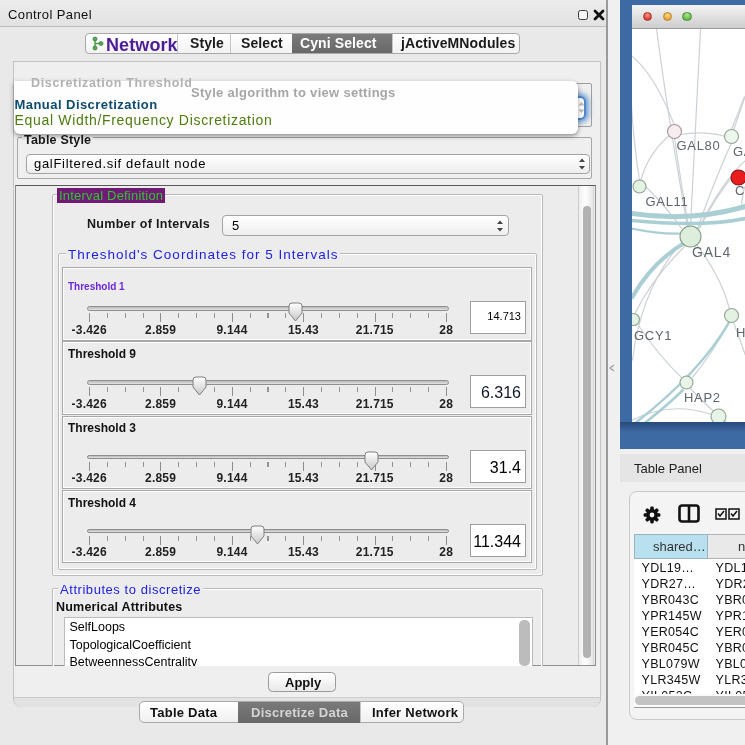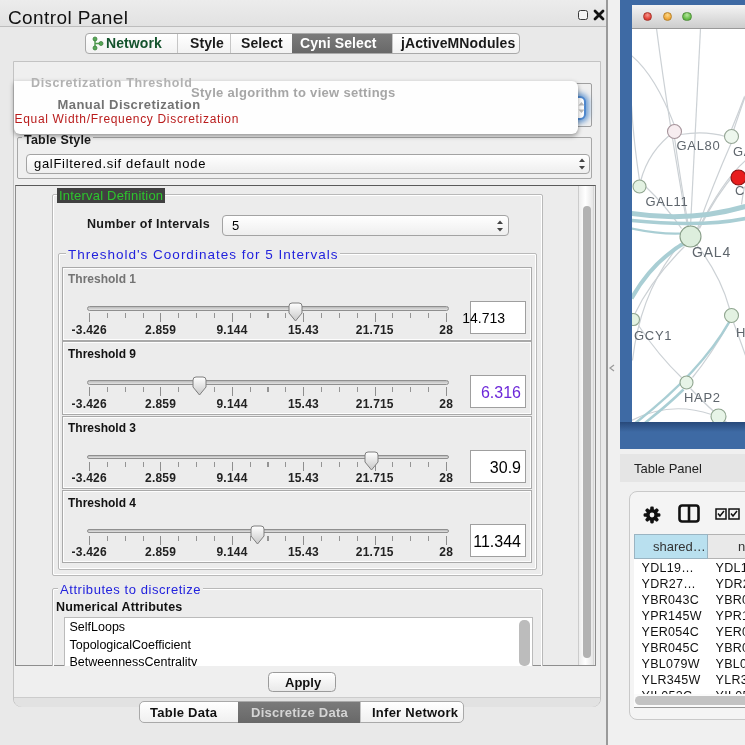--- a/index.html
+++ b/index.html
@@ -5,38 +5,38 @@
   * { margin:0; padding:0; box-sizing:border-box; }
   html,body { width:745px; height:745px; overflow:hidden; }
   body { position:relative; background:#e9e9e9; font-family:"Liberation Sans", sans-serif; }
   .abs { position:absolute; }
   .lbl { position:absolute; white-space:nowrap; }
 </style>
 </head>
 <body>
 
 <div class="abs" style="left:0;top:0;width:608px;height:27px;background:linear-gradient(#ececec,#e2e2e2);border-bottom:1px solid #bdbdbd;"></div>
-<div class="lbl" style="left:8px;top:7px;font-size:19px;color:#111;letter-spacing:0.4px;text-align:center;">Control Panel</div>
+<div class="lbl" style="left:8px;top:7px;font-size:13px;color:#111;letter-spacing:0.4px;text-align:center;">Control Panel</div>
 <div class="abs" style="left:578px;top:10px;width:10px;height:10px;border:1.6px solid #3a3a3a;border-radius:2.5px;background:#f5f5f5;"></div>
 <svg class="abs" style="left:593px;top:9px;" width="12" height="12" viewBox="0 0 12 12">
     <path d="M2 2 L10 10 M10 2 L2 10" stroke="#111" stroke-width="2.8" stroke-linecap="round"></path>
   </svg>
 
 <div class="abs" style="left:85px;top:33px;width:435px;height:20.5px;background:linear-gradient(#ffffff,#f2f2f2);border:1px solid #a9a9a9;border-radius:4px;"></div>
 <div class="abs" style="left:176.5px;top:34px;width:1px;height:18.5px;background:#c6c6c6;"></div>
 <div class="abs" style="left:229.5px;top:34px;width:1px;height:18.5px;background:#c6c6c6;"></div>
 <div class="abs" style="left:391.5px;top:34px;width:1px;height:18.5px;background:#c6c6c6;"></div>
 <div class="abs" style="left:292px;top:33.5px;width:100px;height:19.5px;background:linear-gradient(#7b7b7b,#686868);"></div>
 <svg class="abs" style="left:91px;top:36px;" width="13" height="15" viewBox="0 0 13 15">
   <path d="M4 4 L4 11 M4 7.5 L9 7.5" stroke="#4e9a4e" stroke-width="1.4" fill="none"></path>
   <circle cx="4" cy="3" r="2" fill="#57a957" stroke="#3e7e3e" stroke-width="0.8"></circle>
   <circle cx="4" cy="12" r="2" fill="#57a957" stroke="#3e7e3e" stroke-width="0.8"></circle>
   <circle cx="10" cy="7.5" r="2" fill="#57a957" stroke="#3e7e3e" stroke-width="0.8"></circle>
 </svg>
-<div class="lbl" style="left:106px;top:35px;font-size:14px;font-weight:600;color:#14532d;letter-spacing:0.1px;">Network</div>
+<div class="lbl" style="left:106px;top:35px;font-size:18px;font-weight:600;color:#4c1d95;letter-spacing:0.1px;">Network</div>
 <div class="lbl" style="left:190px;top:35px;font-size:14px;font-weight:600;color:#1a1a1a;letter-spacing:0.1px;">Style</div>
 <div class="lbl" style="left:241px;top:35px;font-size:14px;font-weight:600;color:#1a1a1a;letter-spacing:0.1px;">Select</div>
 <div class="lbl" style="left:300px;top:35px;font-size:14px;font-weight:600;color:#ffffff;letter-spacing:0.1px;">Cyni Select</div>
 <div class="lbl" style="left:401px;top:35px;font-size:14px;font-weight:600;color:#1a1a1a;letter-spacing:0.1px;">jActiveMNodules</div>
 
 <div class="abs" style="left:13px;top:61px;width:588px;height:646px;background:#efefef;border:1px solid #c3c3c3;border-radius:0 0 8px 8px;"></div>
 <div class="abs" style="left:14px;top:696.5px;width:586px;height:10px;background:#e2e2e2;border-top:1px solid #cccccc;border-radius:0 0 8px 8px;"></div>
 
 <div class="abs" style="left:17px;top:83px;width:575px;height:44px;border:1px solid #9f9f9f;border-radius:2px;"></div>
 
@@ -54,55 +54,55 @@
     <path d="M2 5 L5 1.5 L8 5 Z" fill="#444"></path>
     <path d="M2 9 L5 12.5 L8 9 Z" fill="#444"></path>
   </svg>
 
 <div class="abs" style="left:15px;top:185px;width:581px;height:481px;background:#ececec;border:1px solid #8e8e8e;border-top-color:#5a5a5a;"></div>
 
 <div class="abs" style="left:578px;top:186px;width:16px;height:479px;background:linear-gradient(to right,#ededed,#ffffff 45%,#e6e6e6);border-left:1px solid #cccccc;border-right:1px solid #d6d6d6;"></div>
 <div class="abs" style="left:583px;top:206px;width:8px;height:452px;background:#b2b2b2;border-radius:4px;"></div>
 
 <div class="abs" style="left:52px;top:194px;width:491px;height:382px;border:1px solid #b9b9b9;box-shadow:inset 0 0 0 1px #ffffff;border-radius:2px;"></div>
-<div class="lbl" style="left:57px;top:188px;font-size:13px;color:#2dc52d;background:#404040;padding:0 2px;letter-spacing:0.2px;">Interval Definition</div>
+<div class="lbl" style="left:57px;top:188px;font-size:13px;color:#2dc52d;background:#701a75;padding:0 2px;letter-spacing:0.2px;">Interval Definition</div>
 
 <div class="lbl" style="left:87px;top:217px;font-size:12.5px;font-weight:bold;color:#1a1a1a;letter-spacing:0.3px;">Number of Intervals</div>
 <div class="abs" style="left:222px;top:215px;width:287px;height:21px;background:linear-gradient(#ffffff,#eeeeee);border:1px solid #a3a3a3;border-radius:4px;"></div>
 <div class="lbl" style="left:232px;top:218px;font-size:13px;color:#000;">5</div>
 <svg class="abs" style="left:495px;top:218.5px;" width="10" height="14" viewBox="0 0 10 14">
     <path d="M2 5 L5 1.5 L8 5 Z" fill="#444"></path>
     <path d="M2 9 L5 12.5 L8 9 Z" fill="#444"></path>
   </svg>
 
 <div class="abs" style="left:58px;top:253px;width:479px;height:317px;border:1px solid #b9b9b9;box-shadow:inset 0 0 0 1px #ffffff;border-radius:2px;"></div>
 <div class="lbl" style="left:66px;top:247px;font-size:13.5px;color:#2222dd;background:#ececec;padding:0 2px;letter-spacing:1.0px;">Threshold's Coordinates for 5 Intervals</div>
 
 <div class="abs" style="left:62px;top:267.0px;width:470px;height:73.5px;border:1px solid #a9a9a9;box-shadow:inset 0 0 0 1px #fdfdfd;background:#ececec;"></div>
-<div class="lbl" style="left:68px;top:272px;font-size:12px;font-weight:bold;color:#737373;">Threshold 1</div>
+<div class="lbl" style="left:68px;top:281px;font-size:10px;font-weight:bold;color:#6d28d9;">Threshold 1</div>
 <div class="abs" style="left:87.0px;top:306.0px;width:361.5px;height:4.5px;background:linear-gradient(#b9b9b9,#e3e3e3);border:1px solid #8f8f8f;border-radius:2.5px;"></div>
 <div class="abs" style="left:88.7px;top:313.0px;width:359px;height:5px;background:repeating-linear-gradient(to right,#949494 0,#949494 1px,transparent 1px,transparent 17.85px);"></div>
 <div class="abs" style="left:88.7px;top:313.0px;width:359px;height:9px;background:repeating-linear-gradient(to right,#8e8e8e 0,#8e8e8e 1px,transparent 1px,transparent 71.4px);"></div>
 <svg class="abs" style="left:287.8px;top:302.0px;" width="15" height="20" viewBox="0 0 15 20">
     <defs>
       <linearGradient id="th0" x1="0" y1="0" x2="0" y2="1">
         <stop offset="0" stop-color="#ffffff"></stop>
         <stop offset="1" stop-color="#c8c8c8"></stop>
       </linearGradient>
     </defs>
     <path d="M1 4 Q1 1 4 1 L11 1 Q14 1 14 4 L14 11 L7.5 19 L1 11 Z" fill="url(#th0)" stroke="#7f7f7f" stroke-width="1"></path>
   </svg>
 <div class="lbl" style="left:89.2px;top:322.5px;transform:translateX(-50%);font-size:12px;font-weight:bold;color:#222;letter-spacing:0.2px;">-3.426</div>
 <div class="lbl" style="left:160.6px;top:322.5px;transform:translateX(-50%);font-size:12px;font-weight:bold;color:#222;letter-spacing:0.2px;">2.859</div>
 <div class="lbl" style="left:232.0px;top:322.5px;transform:translateX(-50%);font-size:12px;font-weight:bold;color:#222;letter-spacing:0.2px;">9.144</div>
 <div class="lbl" style="left:303.4px;top:322.5px;transform:translateX(-50%);font-size:12px;font-weight:bold;color:#222;letter-spacing:0.2px;">15.43</div>
 <div class="lbl" style="left:374.8px;top:322.5px;transform:translateX(-50%);font-size:12px;font-weight:bold;color:#222;letter-spacing:0.2px;">21.715</div>
 <div class="lbl" style="left:446.2px;top:322.5px;transform:translateX(-50%);font-size:12px;font-weight:bold;color:#222;letter-spacing:0.2px;">28</div>
 <div class="abs" style="left:470px;top:301.0px;width:56px;height:33px;background:#fff;border:1.5px solid #9f9f9f;"></div>
-<div class="lbl" style="right:240px;top:310.0px;font-size:14px;color:#000;margin-left:12px;">14.713</div>
+<div class="lbl" style="right:224px;top:310.0px;font-size:11px;color:#000;margin-left:12px;">14.713</div>
 
 <div class="abs" style="left:62px;top:341.3px;width:470px;height:73.5px;border:1px solid #a9a9a9;box-shadow:inset 0 0 0 1px #fdfdfd;background:#ececec;"></div>
 <div class="lbl" style="left:68px;top:347.1px;font-size:12px;font-weight:bold;color:#111;">Threshold 9</div>
 <div class="abs" style="left:87.0px;top:380.3px;width:361.5px;height:4.5px;background:linear-gradient(#b9b9b9,#e3e3e3);border:1px solid #8f8f8f;border-radius:2.5px;"></div>
 <div class="abs" style="left:88.7px;top:387.3px;width:359px;height:5px;background:repeating-linear-gradient(to right,#949494 0,#949494 1px,transparent 1px,transparent 17.85px);"></div>
 <div class="abs" style="left:88.7px;top:387.3px;width:359px;height:9px;background:repeating-linear-gradient(to right,#8e8e8e 0,#8e8e8e 1px,transparent 1px,transparent 71.4px);"></div>
 <svg class="abs" style="left:192.4px;top:376.3px;" width="15" height="20" viewBox="0 0 15 20">
     <defs>
       <linearGradient id="th1" x1="0" y1="0" x2="0" y2="1">
         <stop offset="0" stop-color="#ffffff"></stop>
@@ -111,21 +111,21 @@
     </defs>
     <path d="M1 4 Q1 1 4 1 L11 1 Q14 1 14 4 L14 11 L7.5 19 L1 11 Z" fill="url(#th1)" stroke="#7f7f7f" stroke-width="1"></path>
   </svg>
 <div class="lbl" style="left:89.2px;top:396.8px;transform:translateX(-50%);font-size:12px;font-weight:bold;color:#222;letter-spacing:0.2px;">-3.426</div>
 <div class="lbl" style="left:160.6px;top:396.8px;transform:translateX(-50%);font-size:12px;font-weight:bold;color:#222;letter-spacing:0.2px;">2.859</div>
 <div class="lbl" style="left:232.0px;top:396.8px;transform:translateX(-50%);font-size:12px;font-weight:bold;color:#222;letter-spacing:0.2px;">9.144</div>
 <div class="lbl" style="left:303.4px;top:396.8px;transform:translateX(-50%);font-size:12px;font-weight:bold;color:#222;letter-spacing:0.2px;">15.43</div>
 <div class="lbl" style="left:374.8px;top:396.8px;transform:translateX(-50%);font-size:12px;font-weight:bold;color:#222;letter-spacing:0.2px;">21.715</div>
 <div class="lbl" style="left:446.2px;top:396.8px;transform:translateX(-50%);font-size:12px;font-weight:bold;color:#222;letter-spacing:0.2px;">28</div>
 <div class="abs" style="left:470px;top:375.3px;width:56px;height:33px;background:#fff;border:1.5px solid #9f9f9f;"></div>
-<div class="lbl" style="right:224px;top:384.3px;font-size:16px;color:#6d28d9;">6.316</div>
+<div class="lbl" style="right:224px;top:384.3px;font-size:16px;color:#0f172a;">6.316</div>
 
 <div class="abs" style="left:62px;top:415.6px;width:470px;height:73.5px;border:1px solid #a9a9a9;box-shadow:inset 0 0 0 1px #fdfdfd;background:#ececec;"></div>
 <div class="lbl" style="left:68px;top:421.4px;font-size:12px;font-weight:bold;color:#111;">Threshold 3</div>
 <div class="abs" style="left:87.0px;top:454.6px;width:361.5px;height:4.5px;background:linear-gradient(#b9b9b9,#e3e3e3);border:1px solid #8f8f8f;border-radius:2.5px;"></div>
 <div class="abs" style="left:88.7px;top:461.6px;width:359px;height:5px;background:repeating-linear-gradient(to right,#949494 0,#949494 1px,transparent 1px,transparent 17.85px);"></div>
 <div class="abs" style="left:88.7px;top:461.6px;width:359px;height:9px;background:repeating-linear-gradient(to right,#8e8e8e 0,#8e8e8e 1px,transparent 1px,transparent 71.4px);"></div>
 <svg class="abs" style="left:363.7px;top:450.6px;" width="15" height="20" viewBox="0 0 15 20">
     <defs>
       <linearGradient id="th2" x1="0" y1="0" x2="0" y2="1">
         <stop offset="0" stop-color="#ffffff"></stop>
@@ -134,21 +134,21 @@
     </defs>
     <path d="M1 4 Q1 1 4 1 L11 1 Q14 1 14 4 L14 11 L7.5 19 L1 11 Z" fill="url(#th2)" stroke="#7f7f7f" stroke-width="1"></path>
   </svg>
 <div class="lbl" style="left:89.2px;top:471.1px;transform:translateX(-50%);font-size:12px;font-weight:bold;color:#222;letter-spacing:0.2px;">-3.426</div>
 <div class="lbl" style="left:160.6px;top:471.1px;transform:translateX(-50%);font-size:12px;font-weight:bold;color:#222;letter-spacing:0.2px;">2.859</div>
 <div class="lbl" style="left:232.0px;top:471.1px;transform:translateX(-50%);font-size:12px;font-weight:bold;color:#222;letter-spacing:0.2px;">9.144</div>
 <div class="lbl" style="left:303.4px;top:471.1px;transform:translateX(-50%);font-size:12px;font-weight:bold;color:#222;letter-spacing:0.2px;">15.43</div>
 <div class="lbl" style="left:374.8px;top:471.1px;transform:translateX(-50%);font-size:12px;font-weight:bold;color:#222;letter-spacing:0.2px;">21.715</div>
 <div class="lbl" style="left:446.2px;top:471.1px;transform:translateX(-50%);font-size:12px;font-weight:bold;color:#222;letter-spacing:0.2px;">28</div>
 <div class="abs" style="left:470px;top:449.6px;width:56px;height:33px;background:#fff;border:1.5px solid #9f9f9f;"></div>
-<div class="lbl" style="right:224px;top:458.6px;font-size:16px;color:#000;">30.9</div>
+<div class="lbl" style="right:224px;top:458.6px;font-size:16px;color:#000;">31.4</div>
 
 <div class="abs" style="left:62px;top:489.9px;width:470px;height:73.5px;border:1px solid #a9a9a9;box-shadow:inset 0 0 0 1px #fdfdfd;background:#ececec;"></div>
 <div class="lbl" style="left:68px;top:495.7px;font-size:12px;font-weight:bold;color:#111;">Threshold 4</div>
 <div class="abs" style="left:87.0px;top:528.9px;width:361.5px;height:4.5px;background:linear-gradient(#b9b9b9,#e3e3e3);border:1px solid #8f8f8f;border-radius:2.5px;"></div>
 <div class="abs" style="left:88.7px;top:535.9px;width:359px;height:5px;background:repeating-linear-gradient(to right,#949494 0,#949494 1px,transparent 1px,transparent 17.85px);"></div>
 <div class="abs" style="left:88.7px;top:535.9px;width:359px;height:9px;background:repeating-linear-gradient(to right,#8e8e8e 0,#8e8e8e 1px,transparent 1px,transparent 71.4px);"></div>
 <svg class="abs" style="left:249.5px;top:524.9px;" width="15" height="20" viewBox="0 0 15 20">
     <defs>
       <linearGradient id="th3" x1="0" y1="0" x2="0" y2="1">
         <stop offset="0" stop-color="#ffffff"></stop>
@@ -182,22 +182,22 @@
 <div class="abs" style="left:139px;top:701px;width:325px;height:22px;background:linear-gradient(#ffffff,#f0f0f0);border:1px solid #a9a9a9;border-radius:5px;"></div>
 <div class="abs" style="left:238px;top:701.5px;width:122px;height:21px;background:linear-gradient(#7a7a7a,#686868);"></div>
 <div class="abs" style="left:360px;top:702px;width:1px;height:20px;background:#c4c4c4;"></div>
 <div class="lbl" style="left:150px;top:705px;font-size:13px;font-weight:600;color:#111;letter-spacing:0.25px;">Table Data</div>
 <div class="lbl" style="left:251px;top:705px;font-size:13px;font-weight:600;color:#d4d4d4;letter-spacing:0.25px;">Discretize Data</div>
 <div class="lbl" style="left:372px;top:705px;font-size:13px;font-weight:600;color:#111;letter-spacing:0.25px;">Infer Network</div>
 
 <div class="abs" style="left:14px;top:81px;width:563.5px;height:52.5px;background:#fefefe;border-radius:0 6px 6px 6px;box-shadow:0 2px 5px rgba(0,0,0,0.4);"></div>
 <div class="lbl" style="left:31px;top:75.5px;font-size:12.5px;font-weight:bold;color:#b2b2b2;letter-spacing:0.65px;">Discretization Threshold</div>
 <div class="lbl" style="left:191px;top:85px;font-size:13px;font-weight:600;color:#a6a6a6;letter-spacing:0.3px;">Style algorithm to view settings</div>
-<div class="lbl" style="left:14.5px;top:96.5px;font-size:13px;font-weight:bold;color:#737373;letter-spacing:0.45px;padding-left:43px;">Manual Discretization</div>
-<div class="lbl" style="left:14.5px;top:112px;font-size:12px;color:#b91c1c;letter-spacing:0.68px;">Equal Width/Frequency Discretization</div>
+<div class="lbl" style="left:14.5px;top:96.5px;font-size:13px;font-weight:bold;color:#0c4a6e;letter-spacing:0.45px;">Manual Discretization</div>
+<div class="lbl" style="left:14.5px;top:112px;font-size:14px;color:#4d7c0f;letter-spacing:0.68px;">Equal Width/Frequency Discretization</div>
 
 <div class="abs" style="left:608px;top:0;width:137px;height:745px;background:#f0f0f0;"></div>
 <div class="abs" style="left:606px;top:0;width:1.5px;height:745px;background:#9a9a9a;"></div>
 
 <svg class="abs" style="left:607.5px;top:363px;" width="8" height="10" viewBox="0 0 8 10">
     <path d="M6 2 L2 5 L6 8" stroke="#9a9a9a" stroke-width="1.2" fill="none"></path>
   </svg>
 
 <div class="abs" style="left:620px;top:0;width:125px;height:449px;background:#3e6aa4;"></div>
 <div class="abs" style="left:620px;top:422px;width:125px;height:10px;background:linear-gradient(#28497a,#3e6aa4);"></div>

